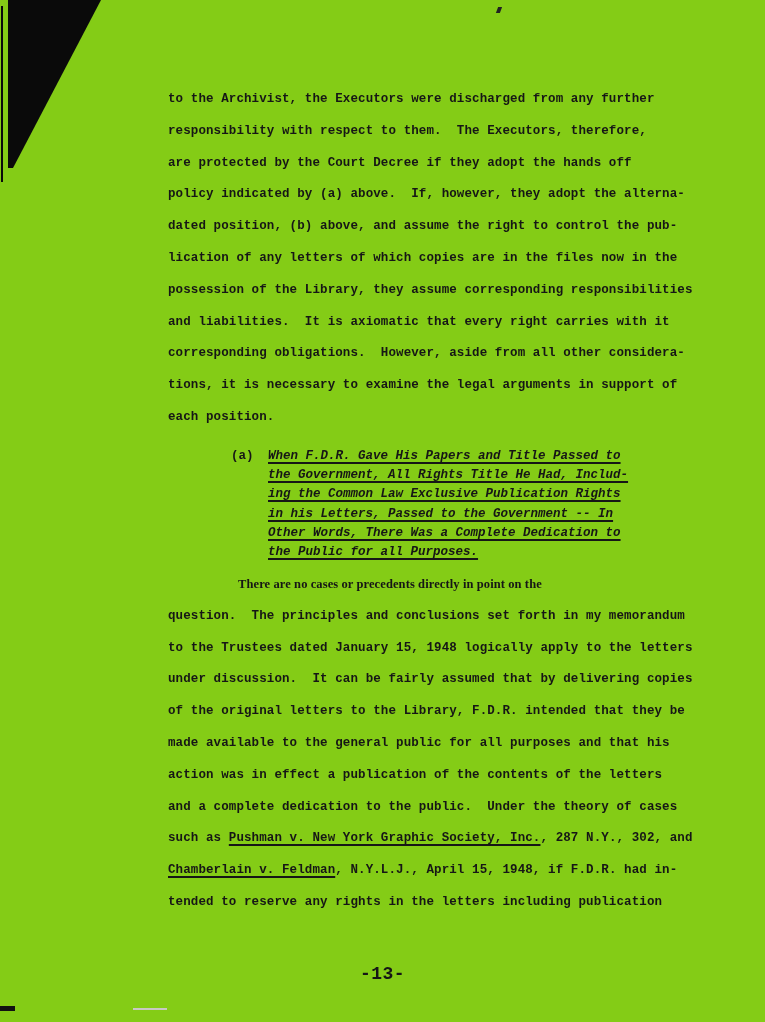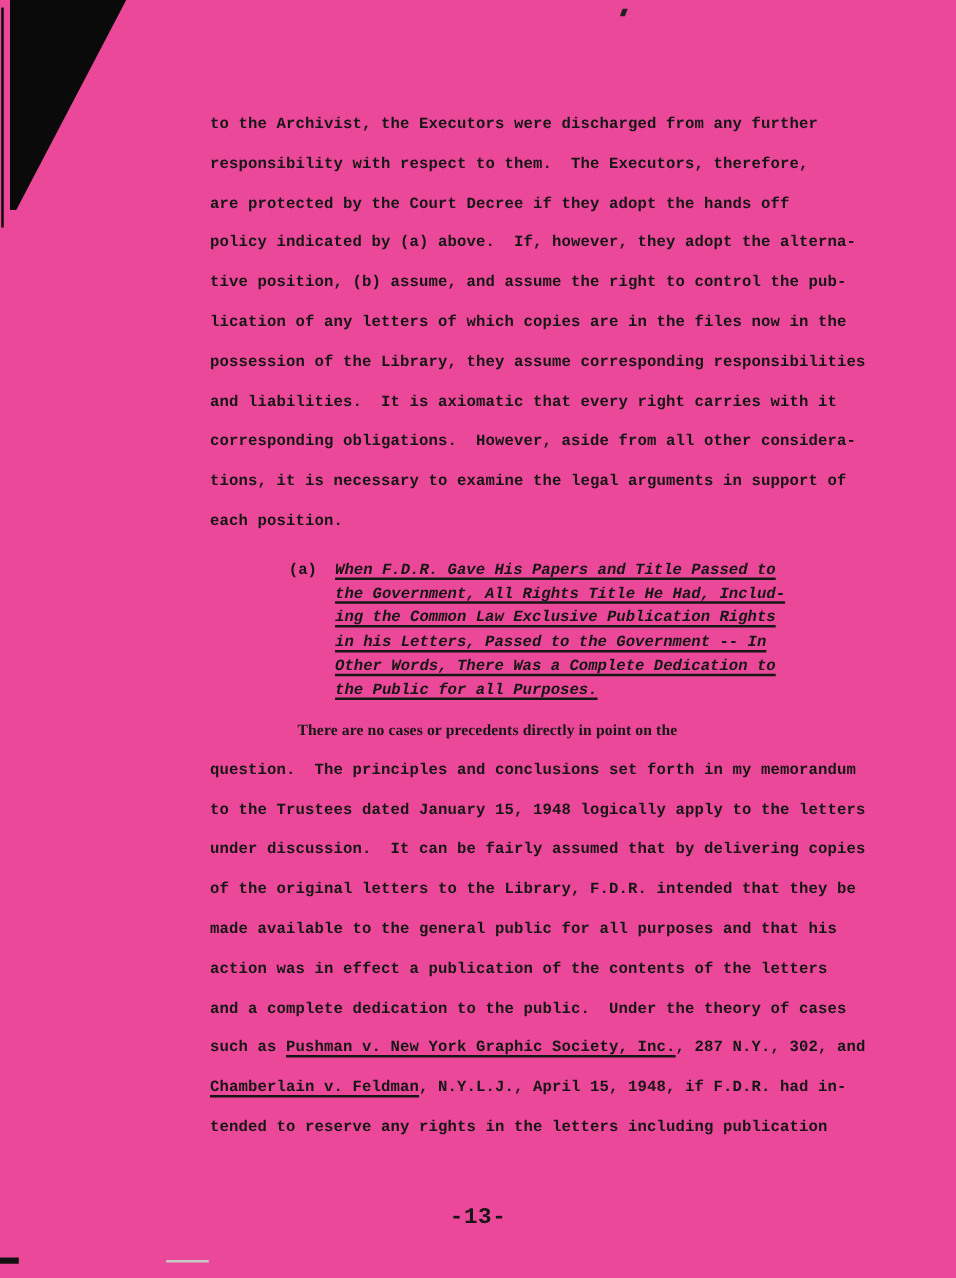--- a/index.html
+++ b/index.html
@@ -4,21 +4,21 @@
 <style>
   html, body {
     margin: 0;
     padding: 0;
     background: #e8e8e6;
   }
   .page {
     position: relative;
     width: 765px;
     height: 1022px;
-    background: #ec4899;
+    background: #84cc16;
     overflow: hidden;
     font-family: "Liberation Mono", "DejaVu Sans Mono", monospace;
     font-weight: 700;
     color: #161616;
   }
   
   .corner-triangle {
     position: absolute;
     left: 0; top: 0;
     width: 104px; height: 168px;
@@ -98,21 +98,21 @@
 
   <div class="corner-triangle"></div>
   <div class="edge-line"></div>
   <div class="stray-apostrophe"></div>
 
   <div id="para-0" class="body-para">
       <div class="line"><span>to the Archivist, the Executors were discharged from any further</span></div>
       <div class="line"><span>responsibility with respect to them.  The Executors, therefore,</span></div>
       <div class="line"><span>are protected by the Court Decree if they adopt the hands off</span></div>
       <div class="line"><span>policy indicated by (a) above.  If, however, they adopt the alterna-</span></div>
-      <div class="line"><span>tive position, (b) assume, and assume the right to control the pub-</span></div>
+      <div class="line"><span>dated position, (b) above, and assume the right to control the pub-</span></div>
       <div class="line"><span>lication of any letters of which copies are in the files now in the</span></div>
       <div class="line"><span>possession of the Library, they assume corresponding responsibilities</span></div>
       <div class="line"><span>and liabilities.  It is axiomatic that every right carries with it</span></div>
       <div class="line"><span>corresponding obligations.  However, aside from all other considera-</span></div>
       <div class="line"><span>tions, it is necessary to examine the legal arguments in support of</span></div>
       <div class="line"><span>each position.</span></div>
     </div>
 
   <div class="heading-block">
     <span class="heading-label">(a)</span>

